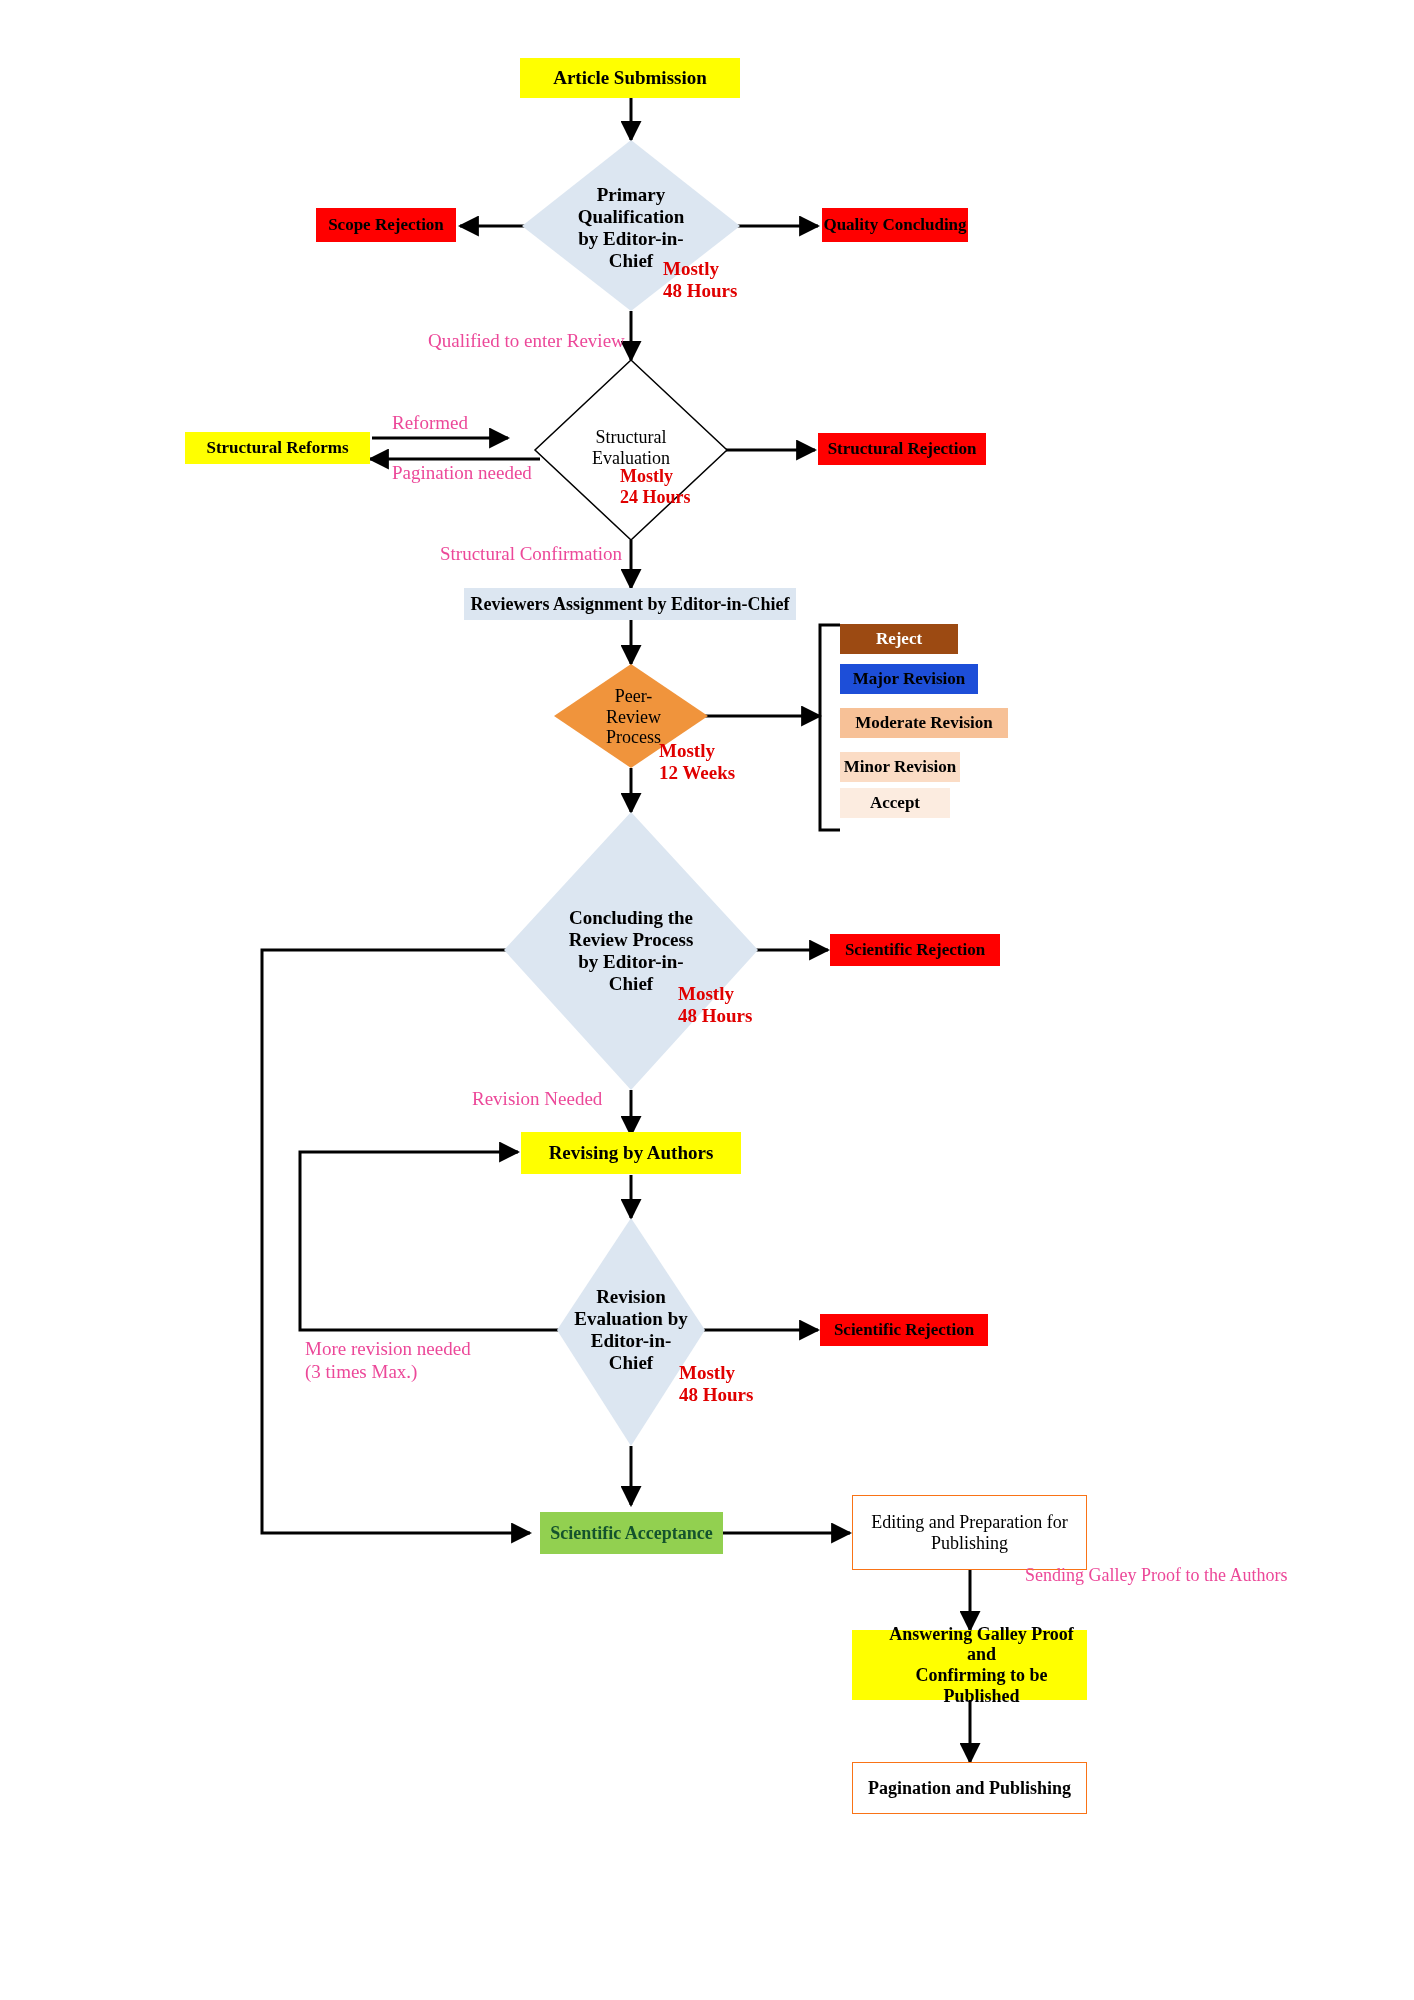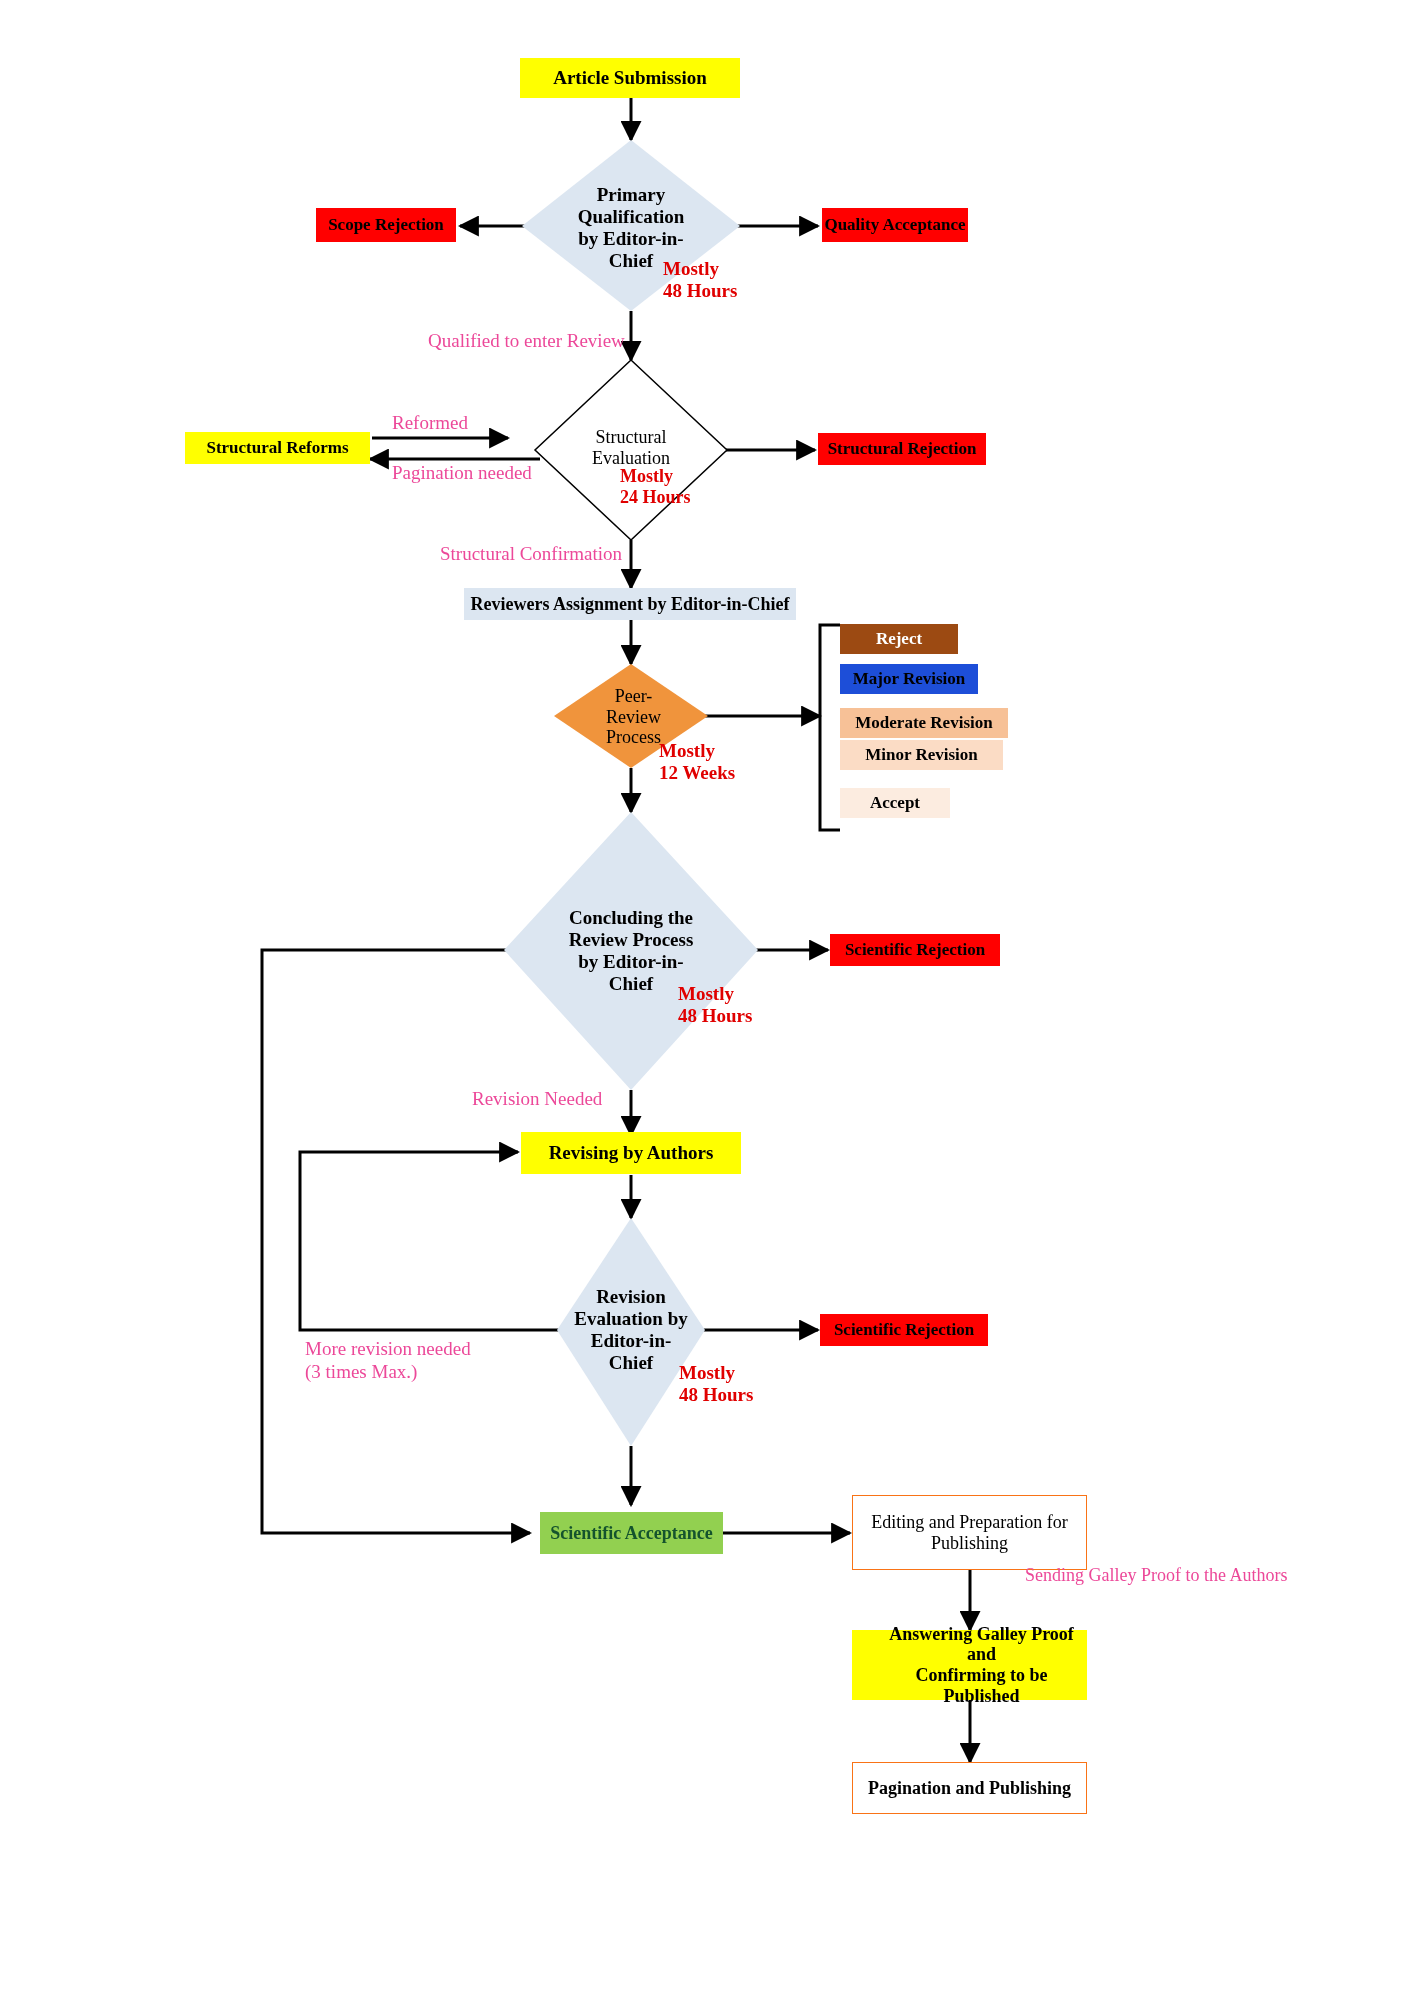--- a/index.html
+++ b/index.html
@@ -156,21 +156,21 @@
 by Editor-in-
 Chief</div>
   <div class="duration" style="left:663px; top:258px; font-size:19px;">Mostly
 48 Hours</div>
 
   <div class="node box red" style="left:316px; top:208px; width:140px; height:34px; font-size:17px;">
     <span>Scope Rejection</span>
   </div>
 
   <div class="node box red" style="left:822px; top:208px; width:146px; height:34px; font-size:17px;">
-    <span>Quality Acceptance</span>
+    <span>Quality Concluding</span>
   </div>
 
   <div class="edge-label" style="left:428px; top:330px; font-size:19px;">Qualified to enter Review</div>
 
   <div class="diamond-label" style="left:571px; top:425px; width:120px; height:46px; font-size:18px; font-weight:normal; white-space:pre-line;">Structural
 Evaluation</div>
   <div class="duration" style="left:620px; top:466px; font-size:18px;">Mostly
 24 Hours</div>
 
   <div class="node box yellow" style="left:185px; top:432px; width:185px; height:32px; font-size:17px;">
@@ -199,21 +199,21 @@
   <div id="decision-list" style="position:absolute; left:840px; top:624px; width:180px;">
       <div class="dec" style="left: 0px; top: 0px; width: 118px; height: 30px; background: rgb(156, 74, 18); color: rgb(255, 255, 255); font-size: 17px;">
         <span>Reject</span>
       </div>
       <div class="dec" style="left: 0px; top: 40px; width: 138px; height: 30px; background: #1d4ed8; color: rgb(0, 0, 0); font-size: 17px;">
         <span>Major Revision</span>
       </div>
       <div class="dec" style="left: 0px; top: 84px; width: 168px; height: 30px; background: rgb(247, 193, 151); color: rgb(0, 0, 0); font-size: 17px;">
         <span>Moderate Revision</span>
       </div>
-      <div class="dec" style="left: 0px; top: 116px; width: 163px; height: 30px; background: rgb(251, 220, 197); color: rgb(0, 0, 0); font-size: 17px;">
+      <div class="dec" style="left: 0px; top: 128px; width: 120px; height: 30px; background: rgb(251, 220, 197); color: rgb(0, 0, 0); font-size: 17px;">
         <span>Minor Revision</span>
       </div>
       <div class="dec" style="left: 0px; top: 164px; width: 110px; height: 30px; background: rgb(252, 236, 224); color: rgb(0, 0, 0); font-size: 17px;">
         <span>Accept</span>
       </div>
     </div>
 
   <div class="diamond-label" style="left:531px; top:903px; width:200px; height:96px; font-size:19px; white-space:pre-line;">Concluding the
 Review Process
 by Editor-in-

